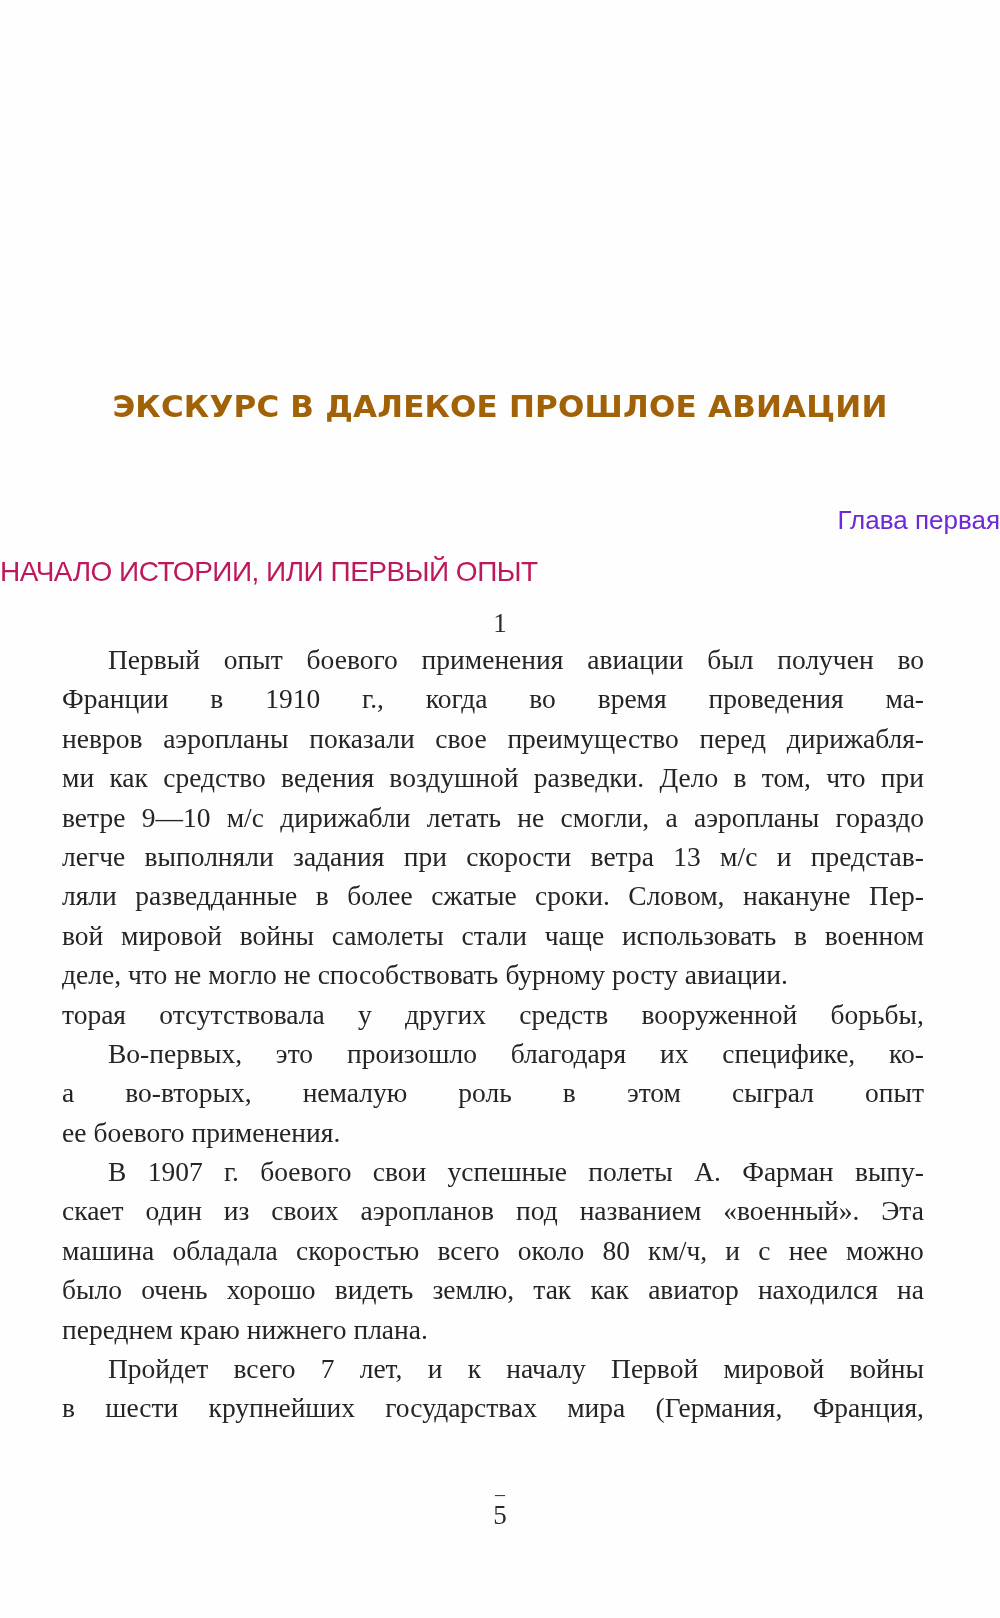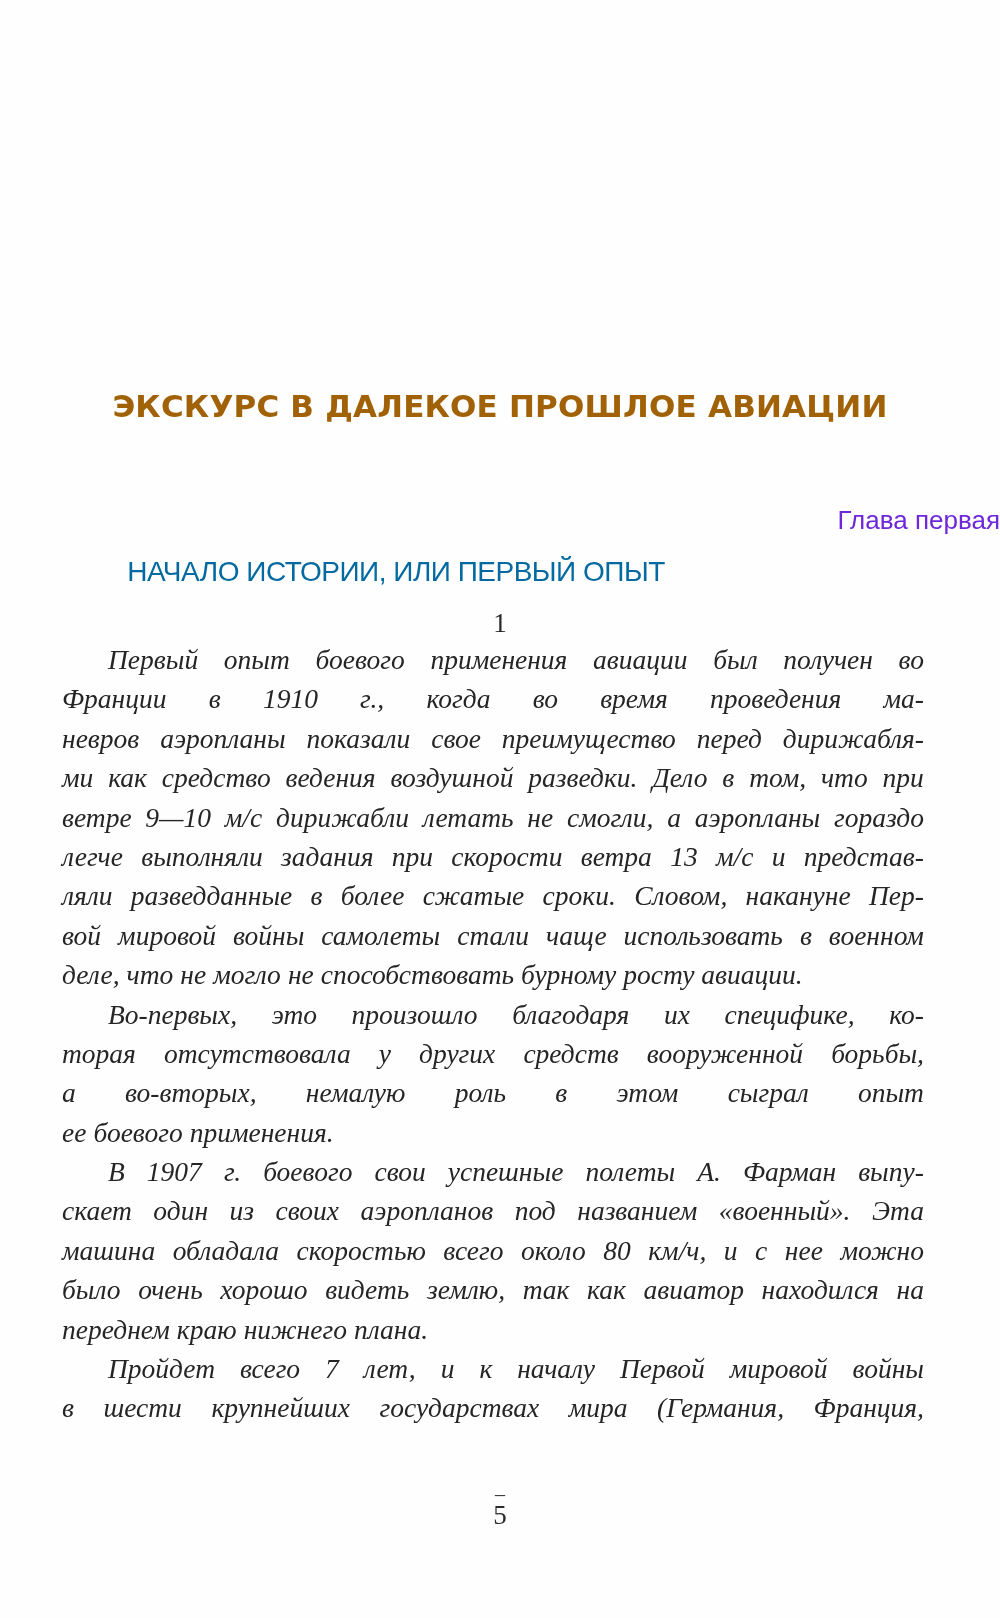--- a/index.html
+++ b/index.html
@@ -50,25 +50,24 @@
       top: 505px;
       text-align: right;
       font-family: "Liberation Sans", sans-serif;
       font-size: 26px;
       color: #6d28d9;
     }
     .chapter-title {
       position: absolute;
       left: 0; width: 792px;
       top: 556px;
-      text-align: center;
       font-family: "Liberation Sans", sans-serif;
       font-size: 28px;
       letter-spacing: -0.5px;
-      color: #0369a1;
+      color: #be185d;
     }
     .section-number {
       position: absolute;
       left: 0; width: 1000px;
       top: 608px;
       text-align: center;
       font-family: "Liberation Serif", serif;
       font-size: 27px;
       color: #2a2a2a;
     }
@@ -82,21 +81,20 @@
       color: #252525;
     }
     .line {
       height: 39.4px;
       line-height: 39.4px;
       text-align: justify;
       text-align-last: justify;
       white-space: nowrap;
       display: flex;
       justify-content: space-between;
-      font-style: italic;
     }
     .line.indent { padding-left: 46px; }
     .line.last { justify-content: flex-start; }
     .line.last span.w { margin-right: 7px; }
     .line span.w { display: inline-block; }
     .folio-dash {
       position: absolute;
       left: 0; width: 1000px;
       top: 1483px;
       text-align: center;
@@ -222,37 +220,37 @@
         <span class="w">что</span>
         <span class="w">не</span>
         <span class="w">могло</span>
         <span class="w">не</span>
         <span class="w">способствовать</span>
         <span class="w">бурному</span>
         <span class="w">росту</span>
         <span class="w">авиации.</span>
       </div>
 
+    <div class="line">
+        <span class="w">торая</span>
+        <span class="w">отсутствовала</span>
+        <span class="w">у</span>
+        <span class="w">других</span>
+        <span class="w">средств</span>
+        <span class="w">вооруженной</span>
+        <span class="w">борьбы,</span>
+      </div>
     <div class="line indent">
         <span class="w">Во-первых,</span>
         <span class="w">это</span>
         <span class="w">произошло</span>
         <span class="w">благодаря</span>
         <span class="w">их</span>
         <span class="w">специфике,</span>
         <span class="w">ко-</span>
-      </div>
-    <div class="line">
-        <span class="w">торая</span>
-        <span class="w">отсутствовала</span>
-        <span class="w">у</span>
-        <span class="w">других</span>
-        <span class="w">средств</span>
-        <span class="w">вооруженной</span>
-        <span class="w">борьбы,</span>
       </div>
     <div class="line">
         <span class="w">а</span>
         <span class="w">во-вторых,</span>
         <span class="w">немалую</span>
         <span class="w">роль</span>
         <span class="w">в</span>
         <span class="w">этом</span>
         <span class="w">сыграл</span>
         <span class="w">опыт</span>

